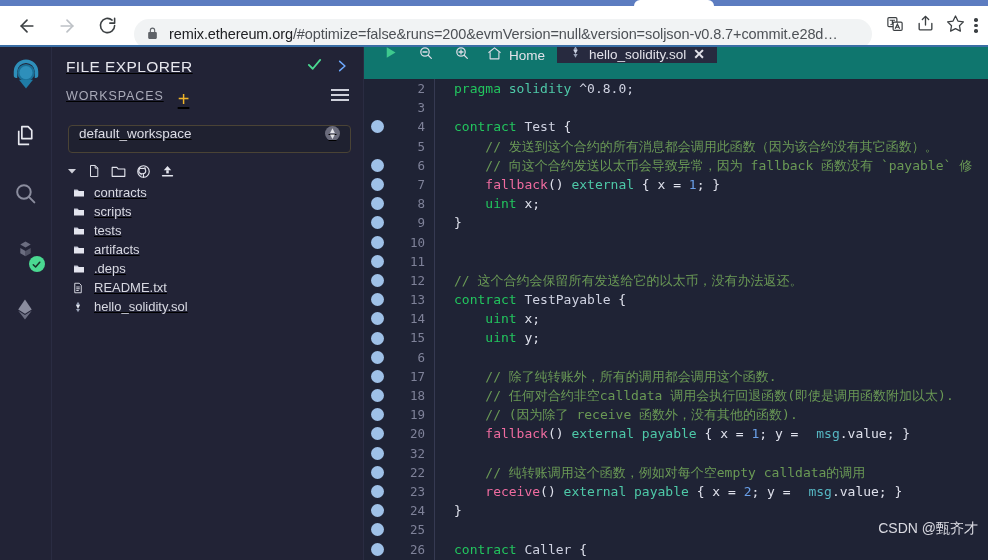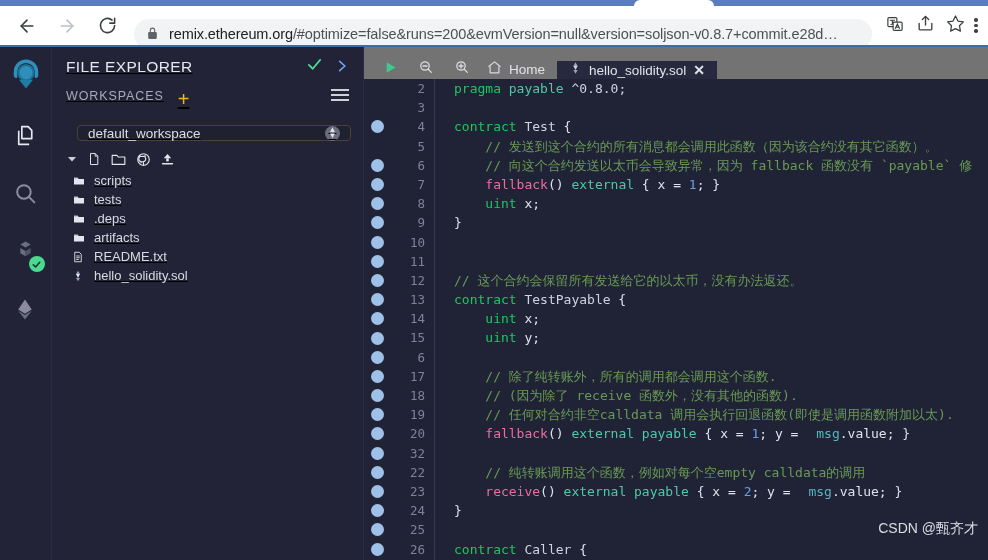--- a/index.html
+++ b/index.html
@@ -100,24 +100,24 @@
   .ws-label { color: #a9aab8; font-size: 12.5px; letter-spacing: 0.9px; }
   .ws-plus {
     color: #f0b429; font-size: 20px; margin-left: 14px; line-height: 1;
     font-weight: 400; cursor: pointer;
   }
   .ws-spacer { flex: 1; }
   .ws-burger { display:flex; flex-direction:column; gap:3px; cursor:pointer; }
   .ws-burger i { width: 18px; height: 2px; background: #cfd0da; display:block; }
 
   .ws-select {
-    height: 16px; margin: 4px 2px 0 15px;
+    height: 28px; margin: 4px 2px 0 6px;
     border: 1px solid #4a4335; border-radius: 4px;
     background: #1f2130;
-    display: flex; align-items: center; padding: 0 10px;
+    display: flex; align-items: flex-start; padding: 0 10px;
     cursor: pointer;
   }
   .ws-select-text { flex: 1; color: #dcdce4; font-size: 13.5px; }
   .ws-arrows {
     width: 15px; height: 15px; border-radius: 50%; background: #6b6c7c;
     display: flex; flex-direction: column; align-items:center; justify-content:center;
     color: #e4e4ea; font-size: 8px; line-height: 6px;
   }
 
   .tree-tools {
@@ -129,21 +129,21 @@
   .tree { padding-left: 10px; }
   .tree-item {
     display: flex; align-items: center; height: 19px; cursor: pointer;
   }
   .tree-ico { width: 22px; display:flex; align-items:center; justify-content:flex-start; }
   .tree-name { color: #d8d9e2; font-size: 13px; }
 
   
   .editor { flex: 1; height: 100%; background: #1f2335; display: flex; flex-direction: column; min-width: 0; }
   .editor-tabs {
-    height: 34px; background: #737373; display: flex; align-items: flex-end;
+    height: 34px; background: #0f766e; display: flex; align-items: flex-start;
     flex: 0 0 34px;
   }
   .etool {
     width: 36px; display: flex; align-items: center; justify-content: center; cursor: pointer;
   }
   .etool:first-child { margin-left: 8px; }
   .ehome {
     display: flex; align-items: center; gap: 6px; padding: 0 12px 0 6px; cursor: pointer;
   }
   .ehome span { color: #e2e2ea; font-size: 13.5px; }
@@ -389,20 +389,29 @@
           <svg width="15" height="15" viewBox="0 0 24 24" fill="#e4e5ee">
               <polygon points="12 3 18 10 6 10"></polygon>
               <rect x="10" y="10" width="4" height="5"></rect>
               <rect x="3" y="17.5" width="18" height="2.4" rx="1"></rect>
             </svg>
         </span>
       </div>
 
       <div class="tree">
 
+      <div class="tree-item">
+            <span class="tree-ico">
+              <svg width="14" height="12" viewBox="0 0 24 24">
+                <path d="M2 5.5h7.2l2 2.5H22v11H2z" fill="#e3e4ee"></path>
+                <path d="M2 5.5h7.2l2 2.5H2z" fill="#c7c9d8"></path>
+              </svg>
+            </span>
+            <span class="tree-name">contracts</span>
+          </div>
           <div class="tree-item">
             <span class="tree-ico">
               <svg width="14" height="12" viewBox="0 0 24 24">
                 <path d="M2 5.5h7.2l2 2.5H22v11H2z" fill="#e3e4ee"></path>
                 <path d="M2 5.5h7.2l2 2.5H2z" fill="#c7c9d8"></path>
               </svg>
             </span>
             <span class="tree-name">scripts</span>
           </div>
           <div class="tree-item">
@@ -414,30 +423,30 @@
             </span>
             <span class="tree-name">tests</span>
           </div>
           <div class="tree-item">
             <span class="tree-ico">
               <svg width="14" height="12" viewBox="0 0 24 24">
                 <path d="M2 5.5h7.2l2 2.5H22v11H2z" fill="#e3e4ee"></path>
                 <path d="M2 5.5h7.2l2 2.5H2z" fill="#c7c9d8"></path>
               </svg>
             </span>
-            <span class="tree-name">.deps</span>
+            <span class="tree-name">artifacts</span>
           </div>
           <div class="tree-item">
             <span class="tree-ico">
               <svg width="14" height="12" viewBox="0 0 24 24">
                 <path d="M2 5.5h7.2l2 2.5H22v11H2z" fill="#e3e4ee"></path>
                 <path d="M2 5.5h7.2l2 2.5H2z" fill="#c7c9d8"></path>
               </svg>
             </span>
-            <span class="tree-name">artifacts</span>
+            <span class="tree-name">.deps</span>
           </div>
           <div class="tree-item">
             <span class="tree-ico">
               <svg width="12" height="14" viewBox="0 0 24 24" fill="none" stroke="#e3e4ee" stroke-width="1.8" stroke-linejoin="round">
                 <path d="M5.5 2.5h9l4 4v15h-13z"></path>
                 <path d="M8.5 10h7M8.5 13.5h7M8.5 17h5"></path>
               </svg>
             </span>
             <span class="tree-name">README.txt</span>
           </div>
@@ -601,38 +610,38 @@
             <div class="ln">32</div>
             <div class="ln">22</div>
             <div class="ln">23</div>
             <div class="ln">24</div>
             <div class="ln">25</div>
             <div class="ln">26</div>
             <div class="ln">27</div>
           </div>
         <div class="code-fold"></div>
         <div class="code-lines">
-            <div class="cl"><span class="k-key">pragma </span><span class="k-mod">payable</span><span class="k-ver"> ^0.8.0;</span></div>
+            <div class="cl"><span class="k-key">pragma </span><span class="k-mod">solidity</span><span class="k-ver"> ^0.8.0;</span></div>
             <div class="cl">&nbsp;</div>
             <div class="cl"><span class="k-key">contract </span><span class="k-id">Test</span><span class="k-punct"> {</span></div>
             <div class="cl"><span class="k-cmt">    // 发送到这个合约的所有消息都会调用此函数（因为该合约没有其它函数）。</span></div>
             <div class="cl"><span class="k-cmt">    // 向这个合约发送以太币会导致异常，因为 fallback 函数没有 `payable` 修</span></div>
             <div class="cl"><span class="k-punct">    </span><span class="k-fn">fallback</span><span class="k-punct">() </span><span class="k-mod">external</span><span class="k-punct"> { x = </span><span class="k-num">1</span><span class="k-punct">; }</span></div>
             <div class="cl"><span class="k-punct">    </span><span class="k-key">uint</span><span class="k-punct"> x;</span></div>
             <div class="cl"><span class="k-punct">}</span></div>
             <div class="cl">&nbsp;</div>
             <div class="cl">&nbsp;</div>
             <div class="cl"><span class="k-cmt">// 这个合约会保留所有发送给它的以太币，没有办法返还。</span></div>
             <div class="cl"><span class="k-key">contract </span><span class="k-id">TestPayable</span><span class="k-punct"> {</span></div>
             <div class="cl"><span class="k-punct">    </span><span class="k-key">uint</span><span class="k-punct"> x;</span></div>
             <div class="cl"><span class="k-punct">    </span><span class="k-key">uint</span><span class="k-punct"> y;</span></div>
             <div class="cl">&nbsp;</div>
             <div class="cl"><span class="k-cmt">    // 除了纯转账外，所有的调用都会调用这个函数.</span></div>
+            <div class="cl"><span class="k-cmt">    // 任何对合约非空calldata 调用会执行回退函数(即使是调用函数附加以太).</span></div>
             <div class="cl"><span class="k-cmt">    // (因为除了 receive 函数外，没有其他的函数).</span></div>
-            <div class="cl"><span class="k-cmt">    // 任何对合约非空calldata 调用会执行回退函数(即使是调用函数附加以太).</span></div>
             <div class="cl"><span class="k-punct">    </span><span class="k-fn">fallback</span><span class="k-punct">() </span><span class="k-mod">external payable</span><span class="k-punct"> { x = </span><span class="k-num">1</span><span class="k-punct">; y = </span><span class="k-cls">msg</span><span class="k-punct">.value; }</span></div>
             <div class="cl">&nbsp;</div>
             <div class="cl"><span class="k-cmt">    // 纯转账调用这个函数，例如对每个空empty calldata的调用</span></div>
             <div class="cl"><span class="k-punct">    </span><span class="k-fn">receive</span><span class="k-punct">() </span><span class="k-mod">external payable</span><span class="k-punct"> { x = </span><span class="k-num">2</span><span class="k-punct">; y = </span><span class="k-cls">msg</span><span class="k-punct">.value; }</span></div>
             <div class="cl"><span class="k-punct">}</span></div>
             <div class="cl">&nbsp;</div>
             <div class="cl"><span class="k-key">contract </span><span class="k-id">Caller</span><span class="k-punct"> {</span></div>
             <div class="cl"></div>
           </div>
         <div class="watermark">CSDN @甄齐才</div>

